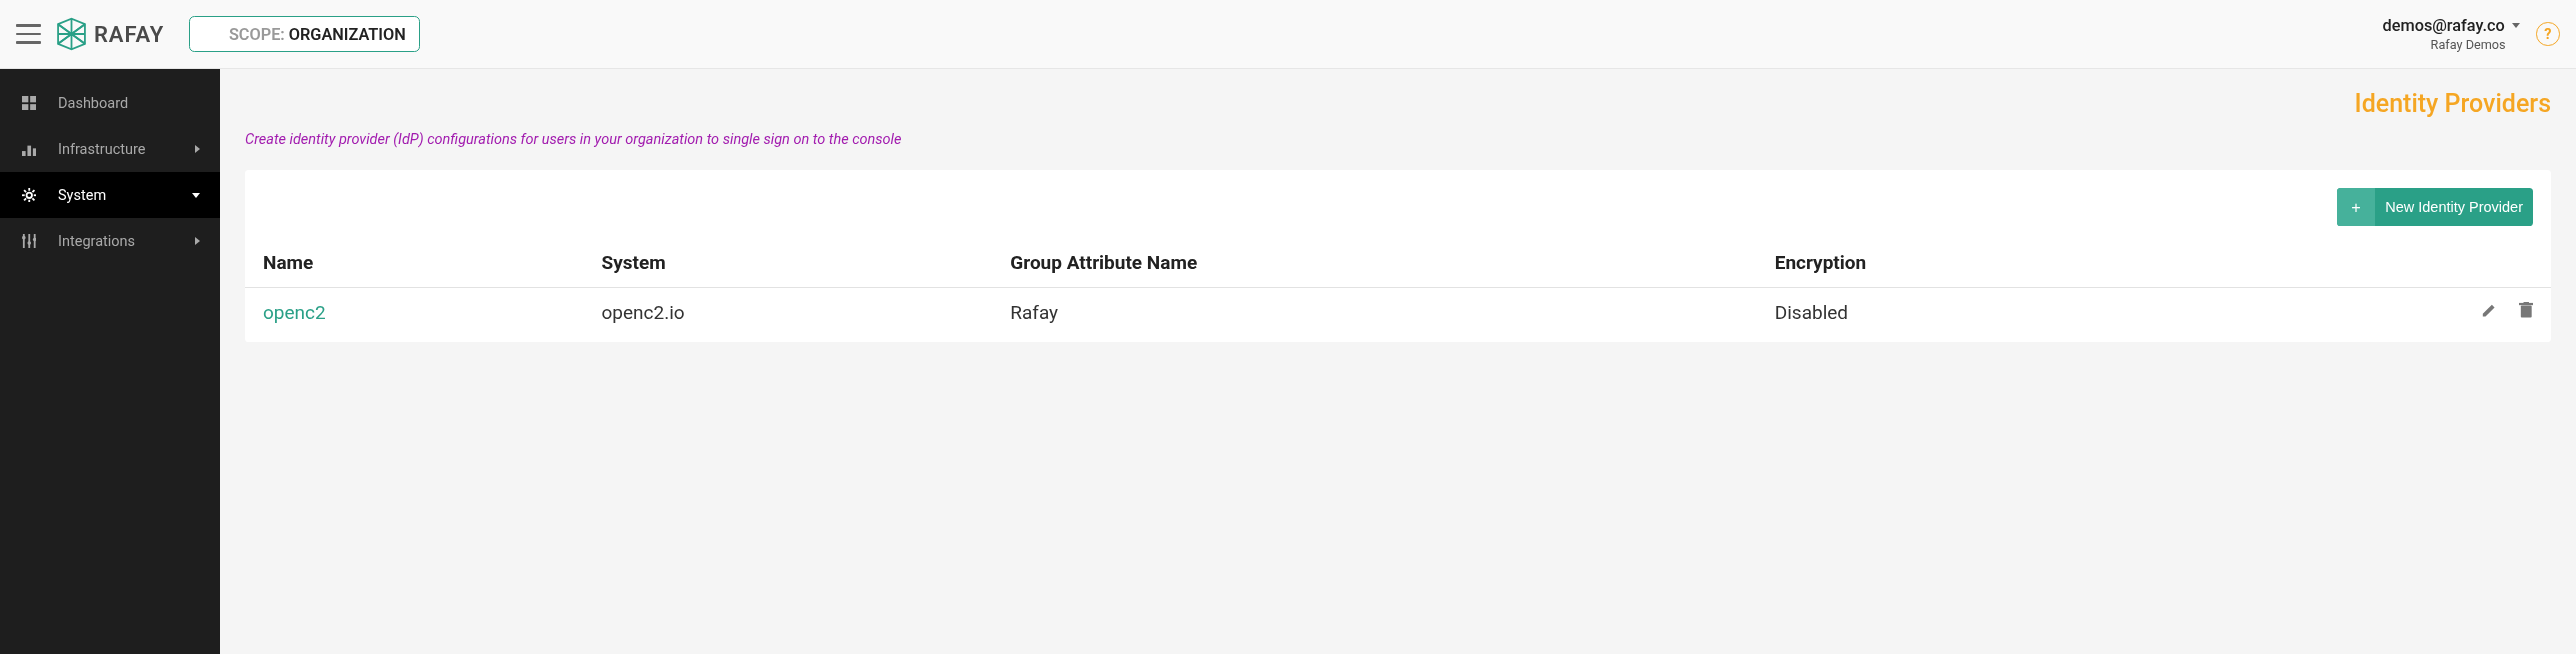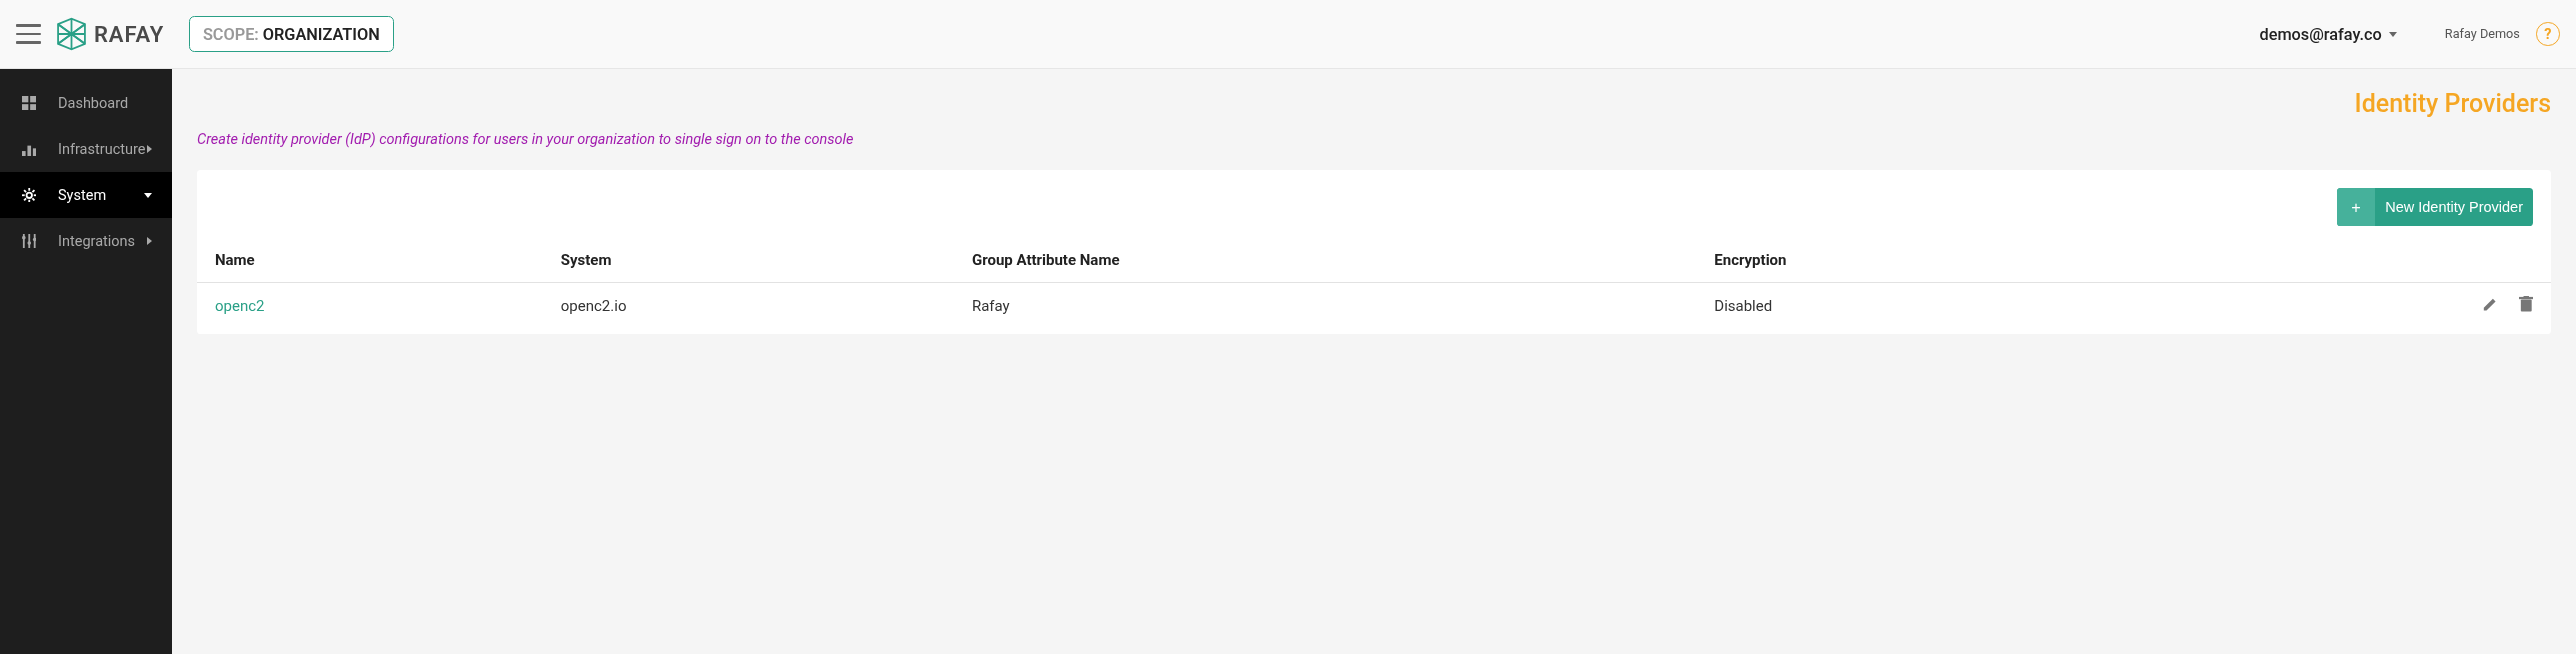--- a/index.html
+++ b/index.html
@@ -46,25 +46,25 @@
     .scope-chip {
       border: 1.8px solid #2aa087;
       border-radius: 5.4px;
       padding: 7.2px 12.7px;
       font-size: 16.3px;
       font-weight: 600;
       color: #222;
       background: #fff;
       cursor: pointer;
     }
-    .scope-chip .scope-label { color: #999; font-weight: 600; }
+    .scope-chip .scope-label { color: #999; font-weight: 600; margin-left: 26px; }
     .topbar-spacer { flex: 1; }
     .user-area {
       display: flex;
-      flex-direction: row;
+      flex-direction: column;
       align-items: flex-start;
       margin-right: 16.3px;
       cursor: pointer;
     }
     .user-email-row {
       display: flex;
       align-items: center;
       gap: 7.2px;
       font-size: 16.3px;
       font-weight: 500;
@@ -83,21 +83,21 @@
       border-radius: 50%;
       display: flex; align-items: center; justify-content: center;
       color: #f5a623;
       font-weight: 700;
       font-size: 14.5px;
       cursor: pointer;
     }
 
     .layout { display: flex; min-height: calc(100vh - 69px); }
     .sidebar {
-      width: 172px;
+      width: 220px;
       background: #1e1e1e;
       color: #a9a9a9;
       padding-top: 11px;
     }
     .nav-item {
       display: flex;
       align-items: center;
       padding: 14.5px 20px;
       cursor: pointer;
       font-size: 14.5px;
@@ -175,21 +175,21 @@
       font-size: 16.3px;
       line-height: 1;
     }
     .new-btn .btn-label {
       padding: 11px 10px;
     }
     table { width: 100%; border-collapse: collapse; }
     th, td {
       text-align: left;
       padding: 12.7px 18px;
-      font-size: 15px;
+      font-size: 19px;
     }
     th {
       font-weight: 700;
       color: #222;
       border-bottom: 0.9px solid #e2e2e2;
     }
     td { color: #333; }
     td.link { color: #2aa087; cursor: pointer; }
     .row-actions {
       text-align: right;

